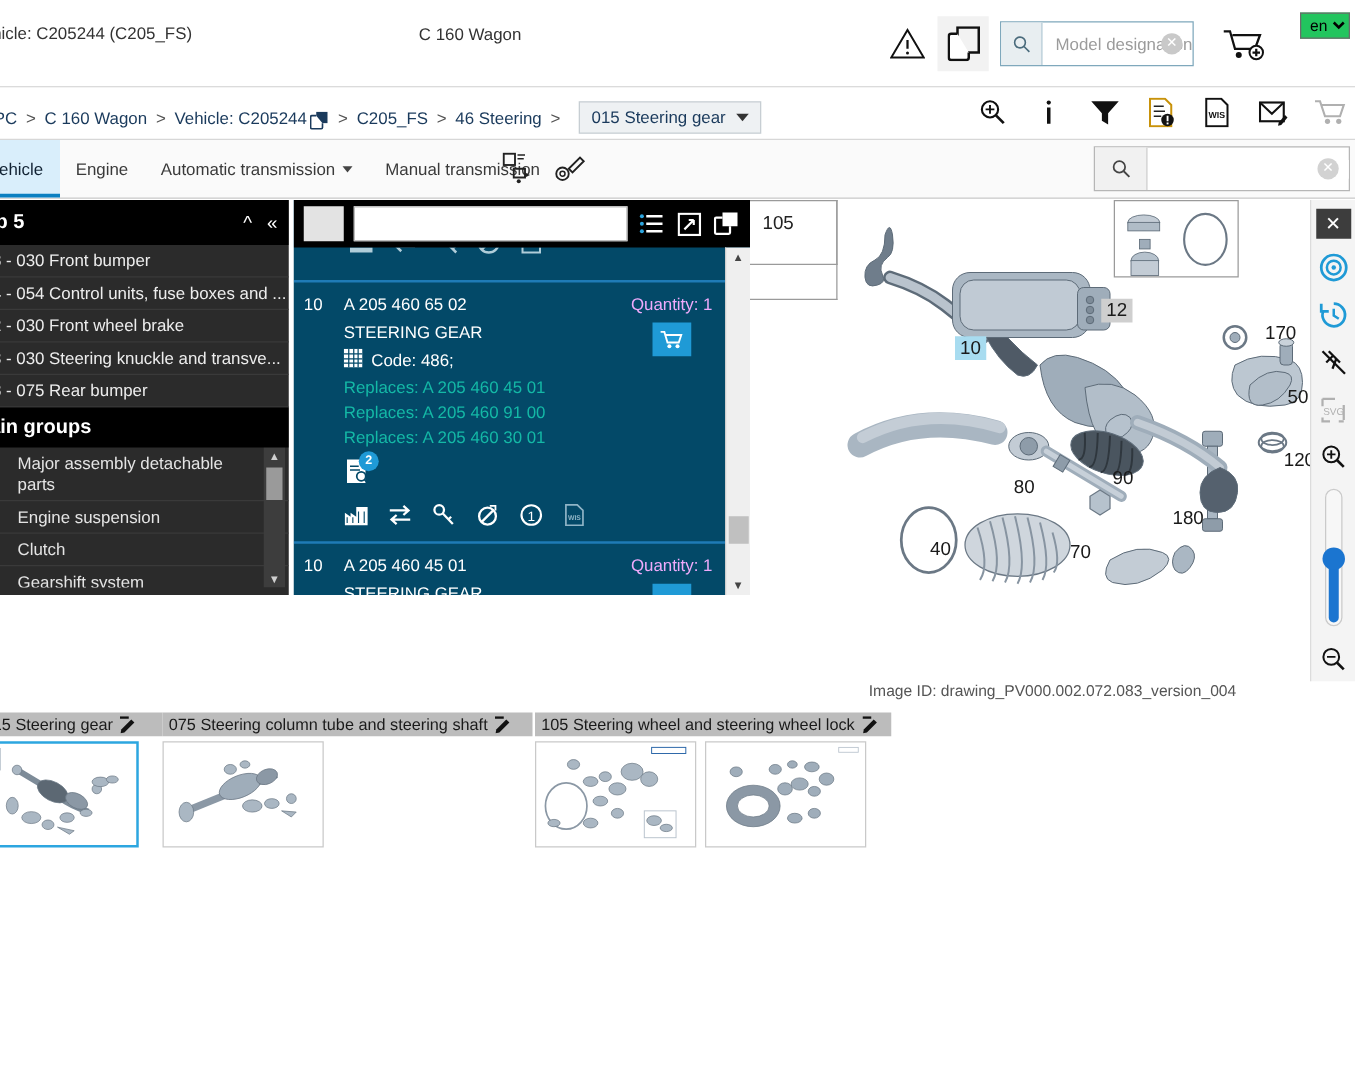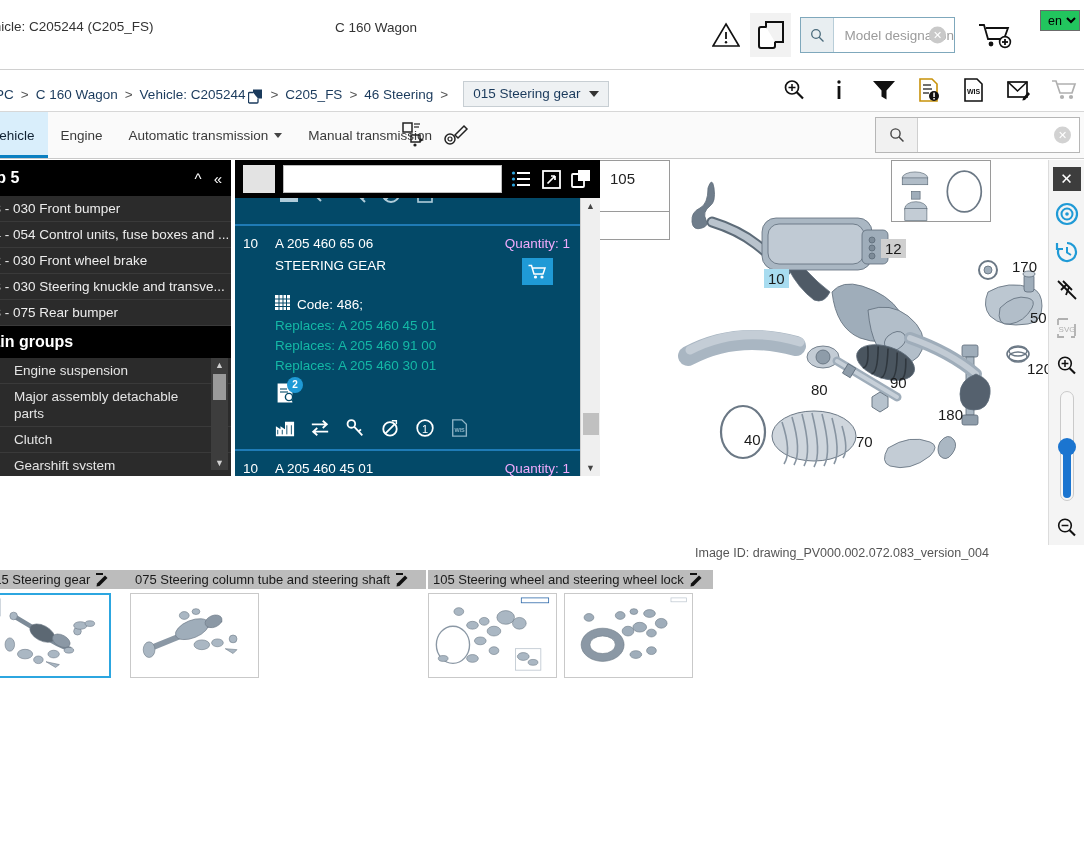--- a/index.html
+++ b/index.html
@@ -131,21 +131,21 @@
     background:#c0c0c0; top:215px; cursor:pointer; }
   #parts-list { position:absolute; left:0; top:0; right:20px; bottom:0; overflow:hidden; }
   .pcut { height:28px; border-bottom:2px solid #1f7bb6; position:relative; overflow:hidden; }
   .pcut .ics { position:absolute; top:-14px; left:44px; display:flex; gap:14px;
     opacity:.85; }
   .pcard { border-bottom:2px solid #1f7bb6; padding:10px 0 9px 0; position:relative; }
   .pcard .pos { position:absolute; left:8px; top:10px; font-size:13.5px; color:#fff; }
   .pcard .body { margin-left:40px; padding-right:110px; }
   .pcard .pn { font-size:13.5px; color:#fff; }
   .pcard .nm { font-size:13.5px; color:#fff; margin-top:7px; }
-  .pcard .code { font-size:13.5px; color:#fff; margin-top:22px; display:flex;
+  .pcard .code { font-size:13.5px; color:#fff; margin-top:6px; display:flex;
     align-items:center; gap:7px; }
   .pcard .rep { font-size:13.5px; color:#14b8a6; margin-top:5px; cursor:pointer; }
   .pcard .docbadge { margin-top:9px; position:relative; width:26px; height:24px;
     cursor:pointer; }
   .pcard .docbadge .bdg { position:absolute; left:12px; top:-5px; width:16px; height:16px;
     border-radius:50%; background:#1f9ad6; color:#fff; font-size:10px; line-height:16px;
     text-align:center; font-weight:bold; }
   .pcard .rowicons { display:flex; gap:15px; align-items:center; margin-top:12px; }
   .pcard .rowicons .ri { width:22px; height:22px; cursor:pointer; }
   .pcard .qty { position:absolute; right:10px; top:10px; font-size:13.5px; color:#f0abfc;
@@ -398,26 +398,26 @@
     </div>
   <div class="t5row">
       <span>88 - 075 Rear bumper</span>
     </div>
 
   <div id="mg-head">
     <span class="t">Main groups</span>
   </div>
   <div id="mglist">
     <div class="mgrow">
+      <span class="num">01</span>
+      <span class="lbl">Major assembly detachable parts</span>
+    </div>
+    <div class="mgrow">
       <span class="num">04</span>
       <span class="lbl">Engine suspension</span>
-    </div>
-    <div class="mgrow">
-      <span class="num">01</span>
-      <span class="lbl">Major assembly detachable parts</span>
     </div>
     <div class="mgrow">
       <span class="num">05</span>
       <span class="lbl">Clutch</span>
     </div>
     <div class="mgrow">
       <span class="num">06</span>
       <span class="lbl">Gearshift system</span>
     </div>
     <div id="mgscroll">
@@ -476,21 +476,21 @@
             </svg>
           <svg width="20" height="20" viewBox="0 0 20 20">
               <rect x="3" y="2" width="14" height="16" fill="none" stroke="#cfe4ee" stroke-width="1.6"></rect>
             </svg>
         </div>
       </div>
 
       <div class="pcard">
         <div class="pos">10</div>
         <div class="body">
-          <div class="pn">A 205 460 65 06</div>
+          <div class="pn">A 205 460 65 02</div>
           <div class="nm">STEERING GEAR</div>
           <div class="code">
             <span>
               <svg width="15" height="15" viewBox="0 0 15 15">
                   <rect x="0" y="0" width="15" height="15" fill="#fff"></rect>
                   <g stroke="#034968" stroke-width="1">
                     <line x1="0" y1="4" x2="15" y2="4"></line>
                     <line x1="0" y1="8" x2="15" y2="8"></line>
                     <line x1="0" y1="11.5" x2="15" y2="11.5"></line>
                     <line x1="4" y1="0" x2="4" y2="15"></line>

